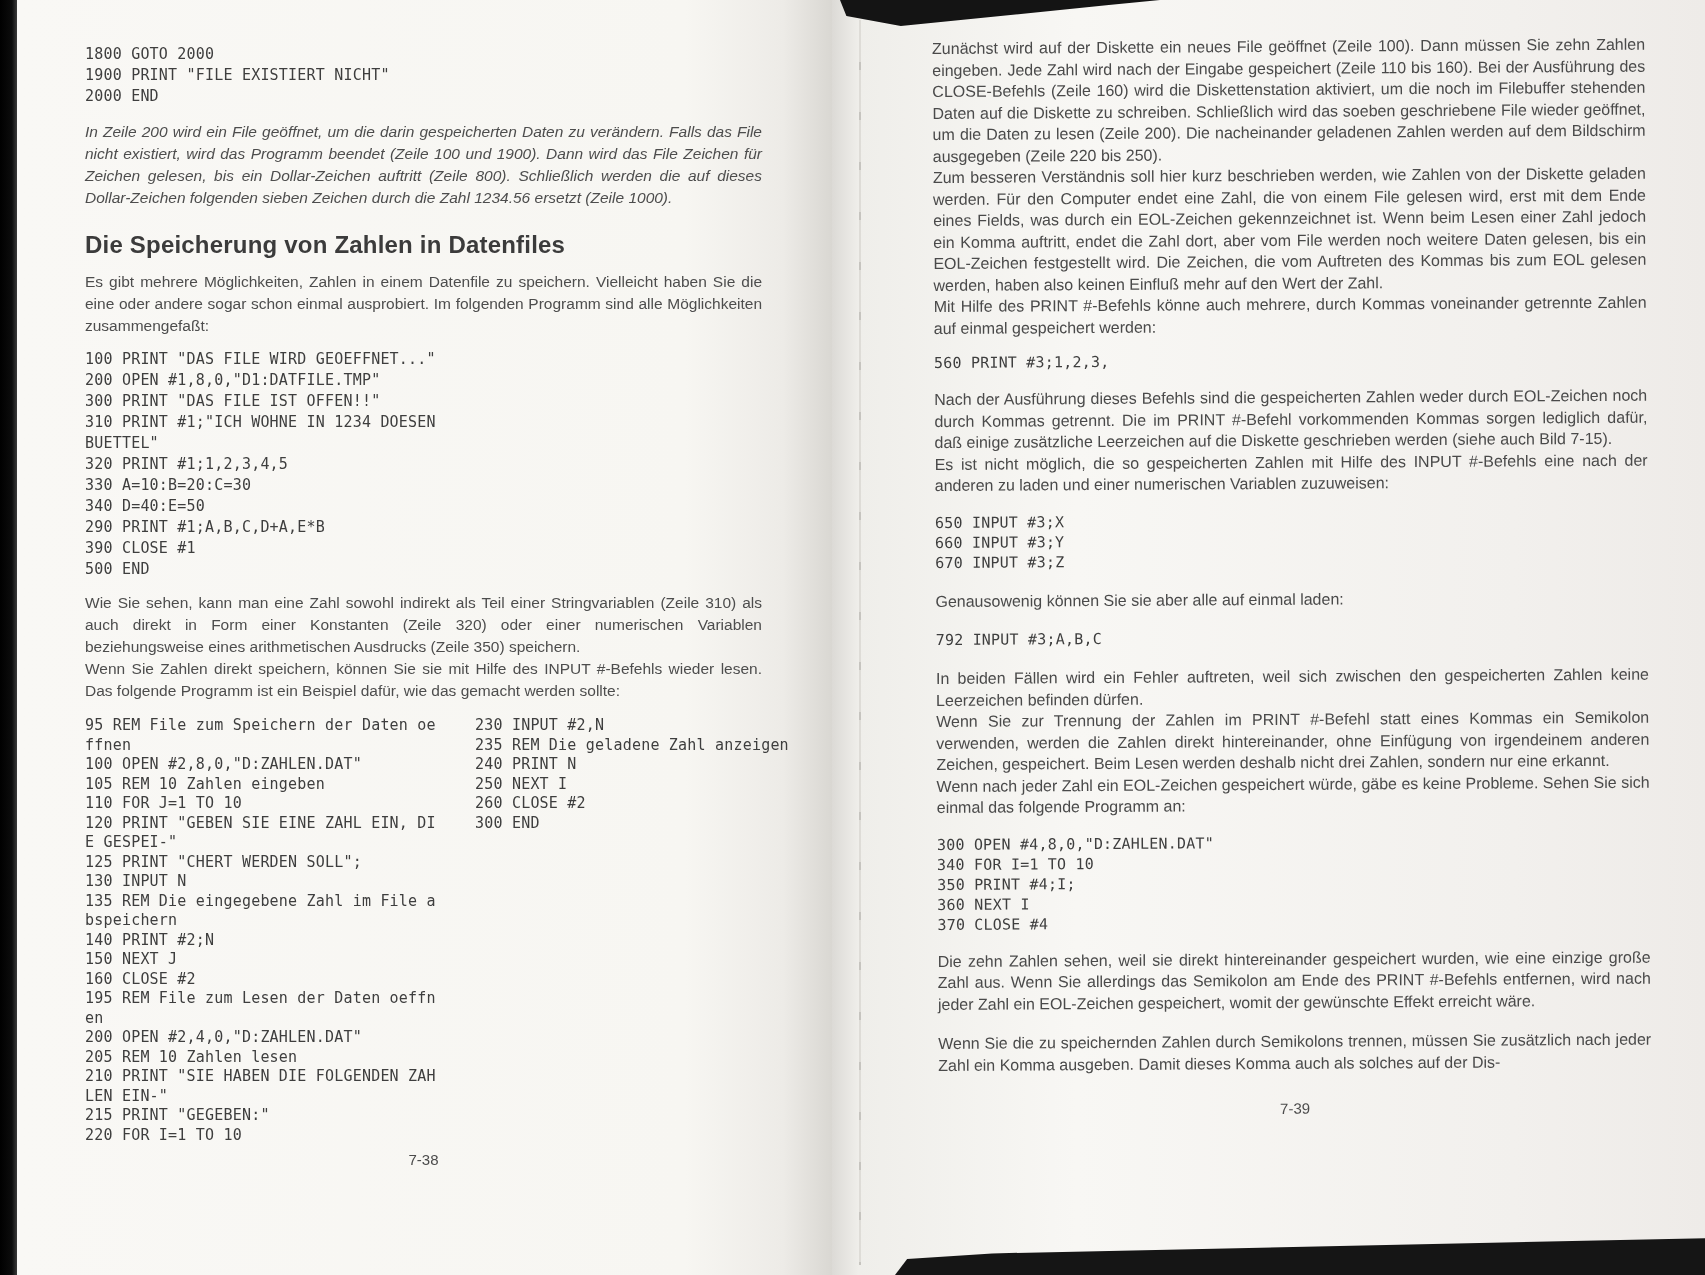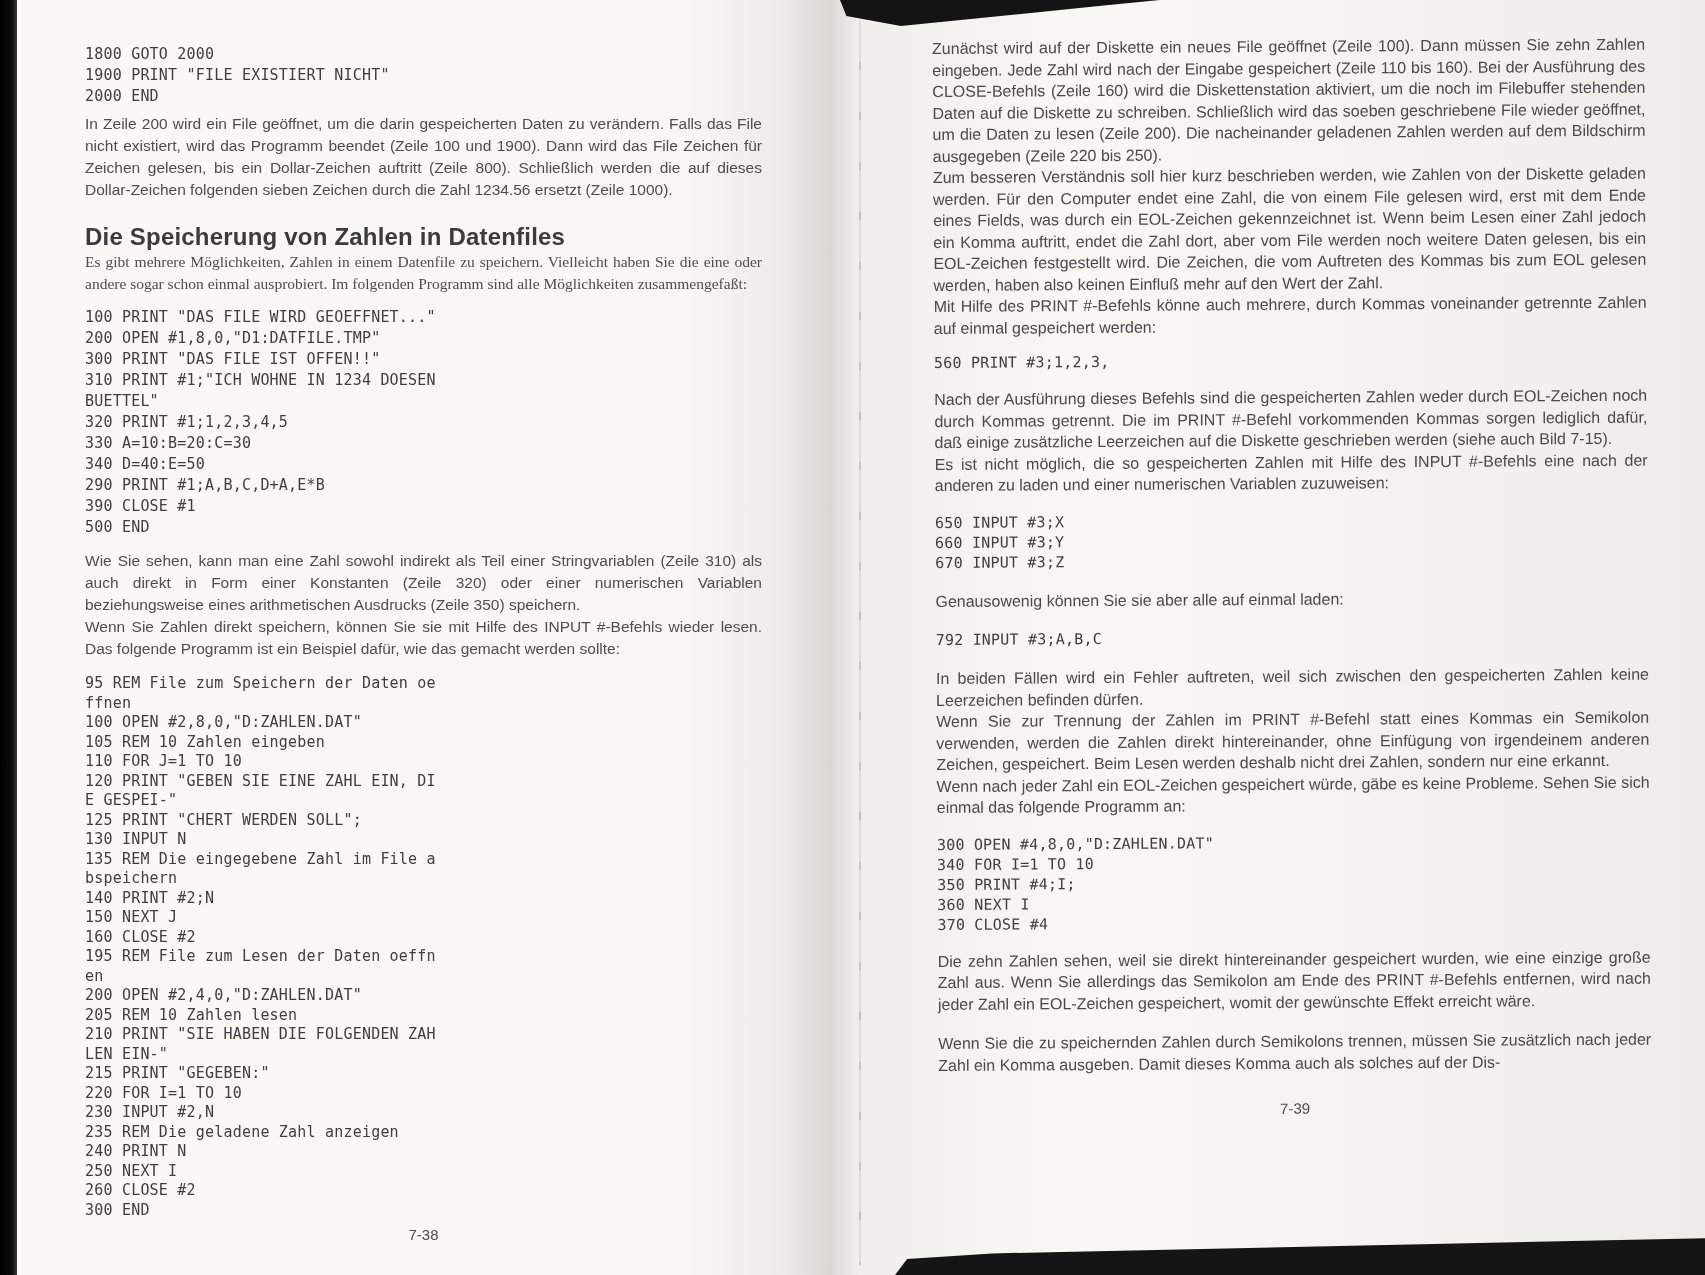--- a/index.html
+++ b/index.html
@@ -36,25 +36,25 @@
 
   .code-block, .code-col { font-family:"DejaVu Sans Mono","Liberation Mono",monospace;
     font-size:15px; color:#3e3e3e; letter-spacing:0.2px; }
   .code-line { white-space:pre; line-height:20px; }
   .lh-tall .code-line { line-height:21px; }
   .lh-list .code-line { line-height:19.5px; }
 
   .section-heading { margin:22px 0 0 0; font-size:24px; font-weight:bold; color:#3b3b3b;
     letter-spacing:0.2px; }
 
-  .mt-para1 { margin-top:6px; }
-  .mt-para2 { margin-top:0;font-family:Liberation Serif, serif; }
+  .mt-para1 { margin-top:14px;font-style:italic; }
+  .mt-para2 { margin-top:12px; }
   .mt-code1 { margin-top:12px; }
   .mt-para3 { margin-top:12px; }
-  .mt-cols  { margin-top:14px;flex-direction:column; }
+  .mt-cols  { margin-top:14px; }
   .code-columns { display:flex; }
   .code-col.left { width:390px; flex:0 0 390px; }
   .code-col.right { flex:1; }
 
   .page-number { text-align:center; font-size:15px; color:#4b4b4b; }
   .page-left .page-number { margin-top:6px; }
   .page-right .page-number { margin-top:26px; }
 
   .r-mt-code1 { margin-top:14px; }
   .r-mt-p2   { margin-top:16px; }

